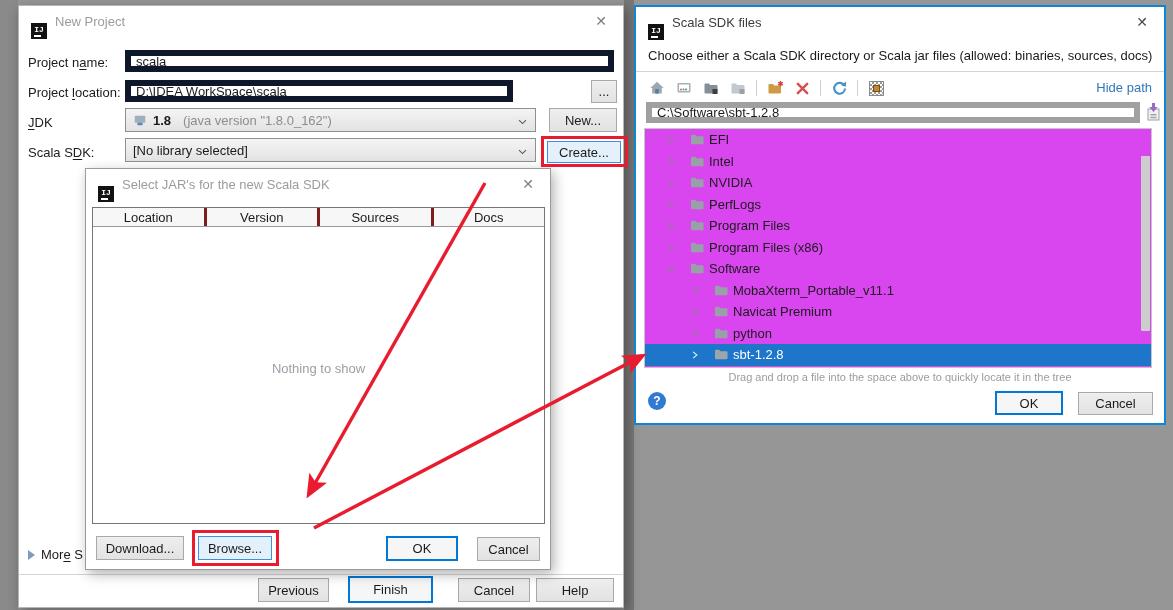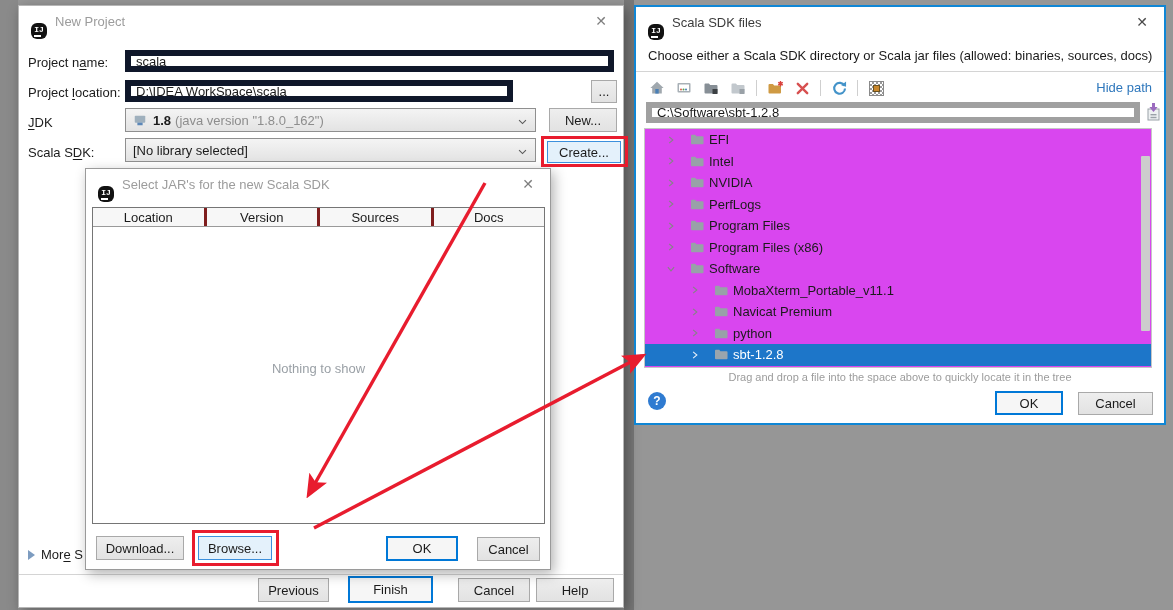--- a/index.html
+++ b/index.html
@@ -9,21 +9,21 @@
     background:#969696;
     font-family:"Liberation Sans", sans-serif;
     font-size:13px; color:#1b1b1b;
   }
   .bg-strip { position:absolute; top:0; bottom:0; }
   #strip-left  { left:0; width:18px; background:#8a8a8a; }
   #strip-mid   { left:624px; width:10px; background:#777; }
 
   .dialog { position:absolute; background:#fff; }
   .titlebar { position:absolute; left:0; top:0; right:0; height:30px; display:flex; align-items:center; padding:0 12px; }
-  .ij-logo { width:16px; height:16px; background:#121212; border-radius:6px; margin-right:8px;
+  .ij-logo { width:16px; height:16px; background:#121212; border-radius:0; margin-right:8px;
              display:flex; flex-direction:column; align-items:center; justify-content:center; flex:0 0 auto;margin-top:20px; }
   .ij-logo .ij-txt { color:#fff; font:bold 8px "Liberation Mono", monospace; line-height:8px; letter-spacing:0; }
   .ij-logo .ij-bar { width:7px; height:1.5px; background:#fff; margin-top:1.5px; align-self:flex-start; margin-left:2.5px; }
   .dlg-title { font-size:13px; color:#9c9c9c; white-space:nowrap; overflow:hidden; }
   .dlg-close { margin-left:auto; color:#7e7e7e; font-size:14px; line-height:14px; cursor:default; padding:2px 4px; }
 
   label.fld { position:absolute; left:9px; font-size:13px; color:#1b1b1b; }
   label.fld u, .more u { text-decoration:underline; text-underline-offset:2px; }
 
   input.txt { position:absolute; height:22px; border:6px solid #0f172a; background:#fff;
@@ -32,21 +32,21 @@
   .btn { position:absolute; display:flex; align-items:center; justify-content:center;
          background:linear-gradient(#eeeeee,#e2e2e2); border:1px solid #a9a9a9;
          font-size:13px; color:#1b1b1b; cursor:default; }
   .btn.default { border:2px solid #0078d7; background:#f6f6f6; }
   .btn.focus-blue { border:1px solid #3c90dd; background:#e4f1fb; }
 
   .combo { position:absolute; height:24px; border:1px solid #8f8f8f;
            background:linear-gradient(#f4f4f4,#e3e3e3);
            display:flex; align-items:center; padding:0 26px 0 7px; }
   .combo .chev-dn { position:absolute; right:7px; top:6px; }
-  .combo .ver { font-weight:bold; margin:0 4px 0 6px; }
+  .combo .ver { font-weight:bold; margin:0 12px 0 6px; }
   .combo .detail { color:#8d8d8d; }
 
   .separator-h { position:absolute; height:1px; background:#d4d4d4; }
 
   
   .jar-table { position:absolute; left:6px; top:38px; width:453px; height:317px;
                border:1px solid #757575; background:#fff; }
   .jar-head { display:flex; height:19px; background:#f7f7f7; border-bottom:1px solid #9a9a9a; }
   .jar-head .hc { flex:1; display:flex; align-items:center; justify-content:center;
                   font-size:13px; border-right:3px solid #7f1d1d; }

